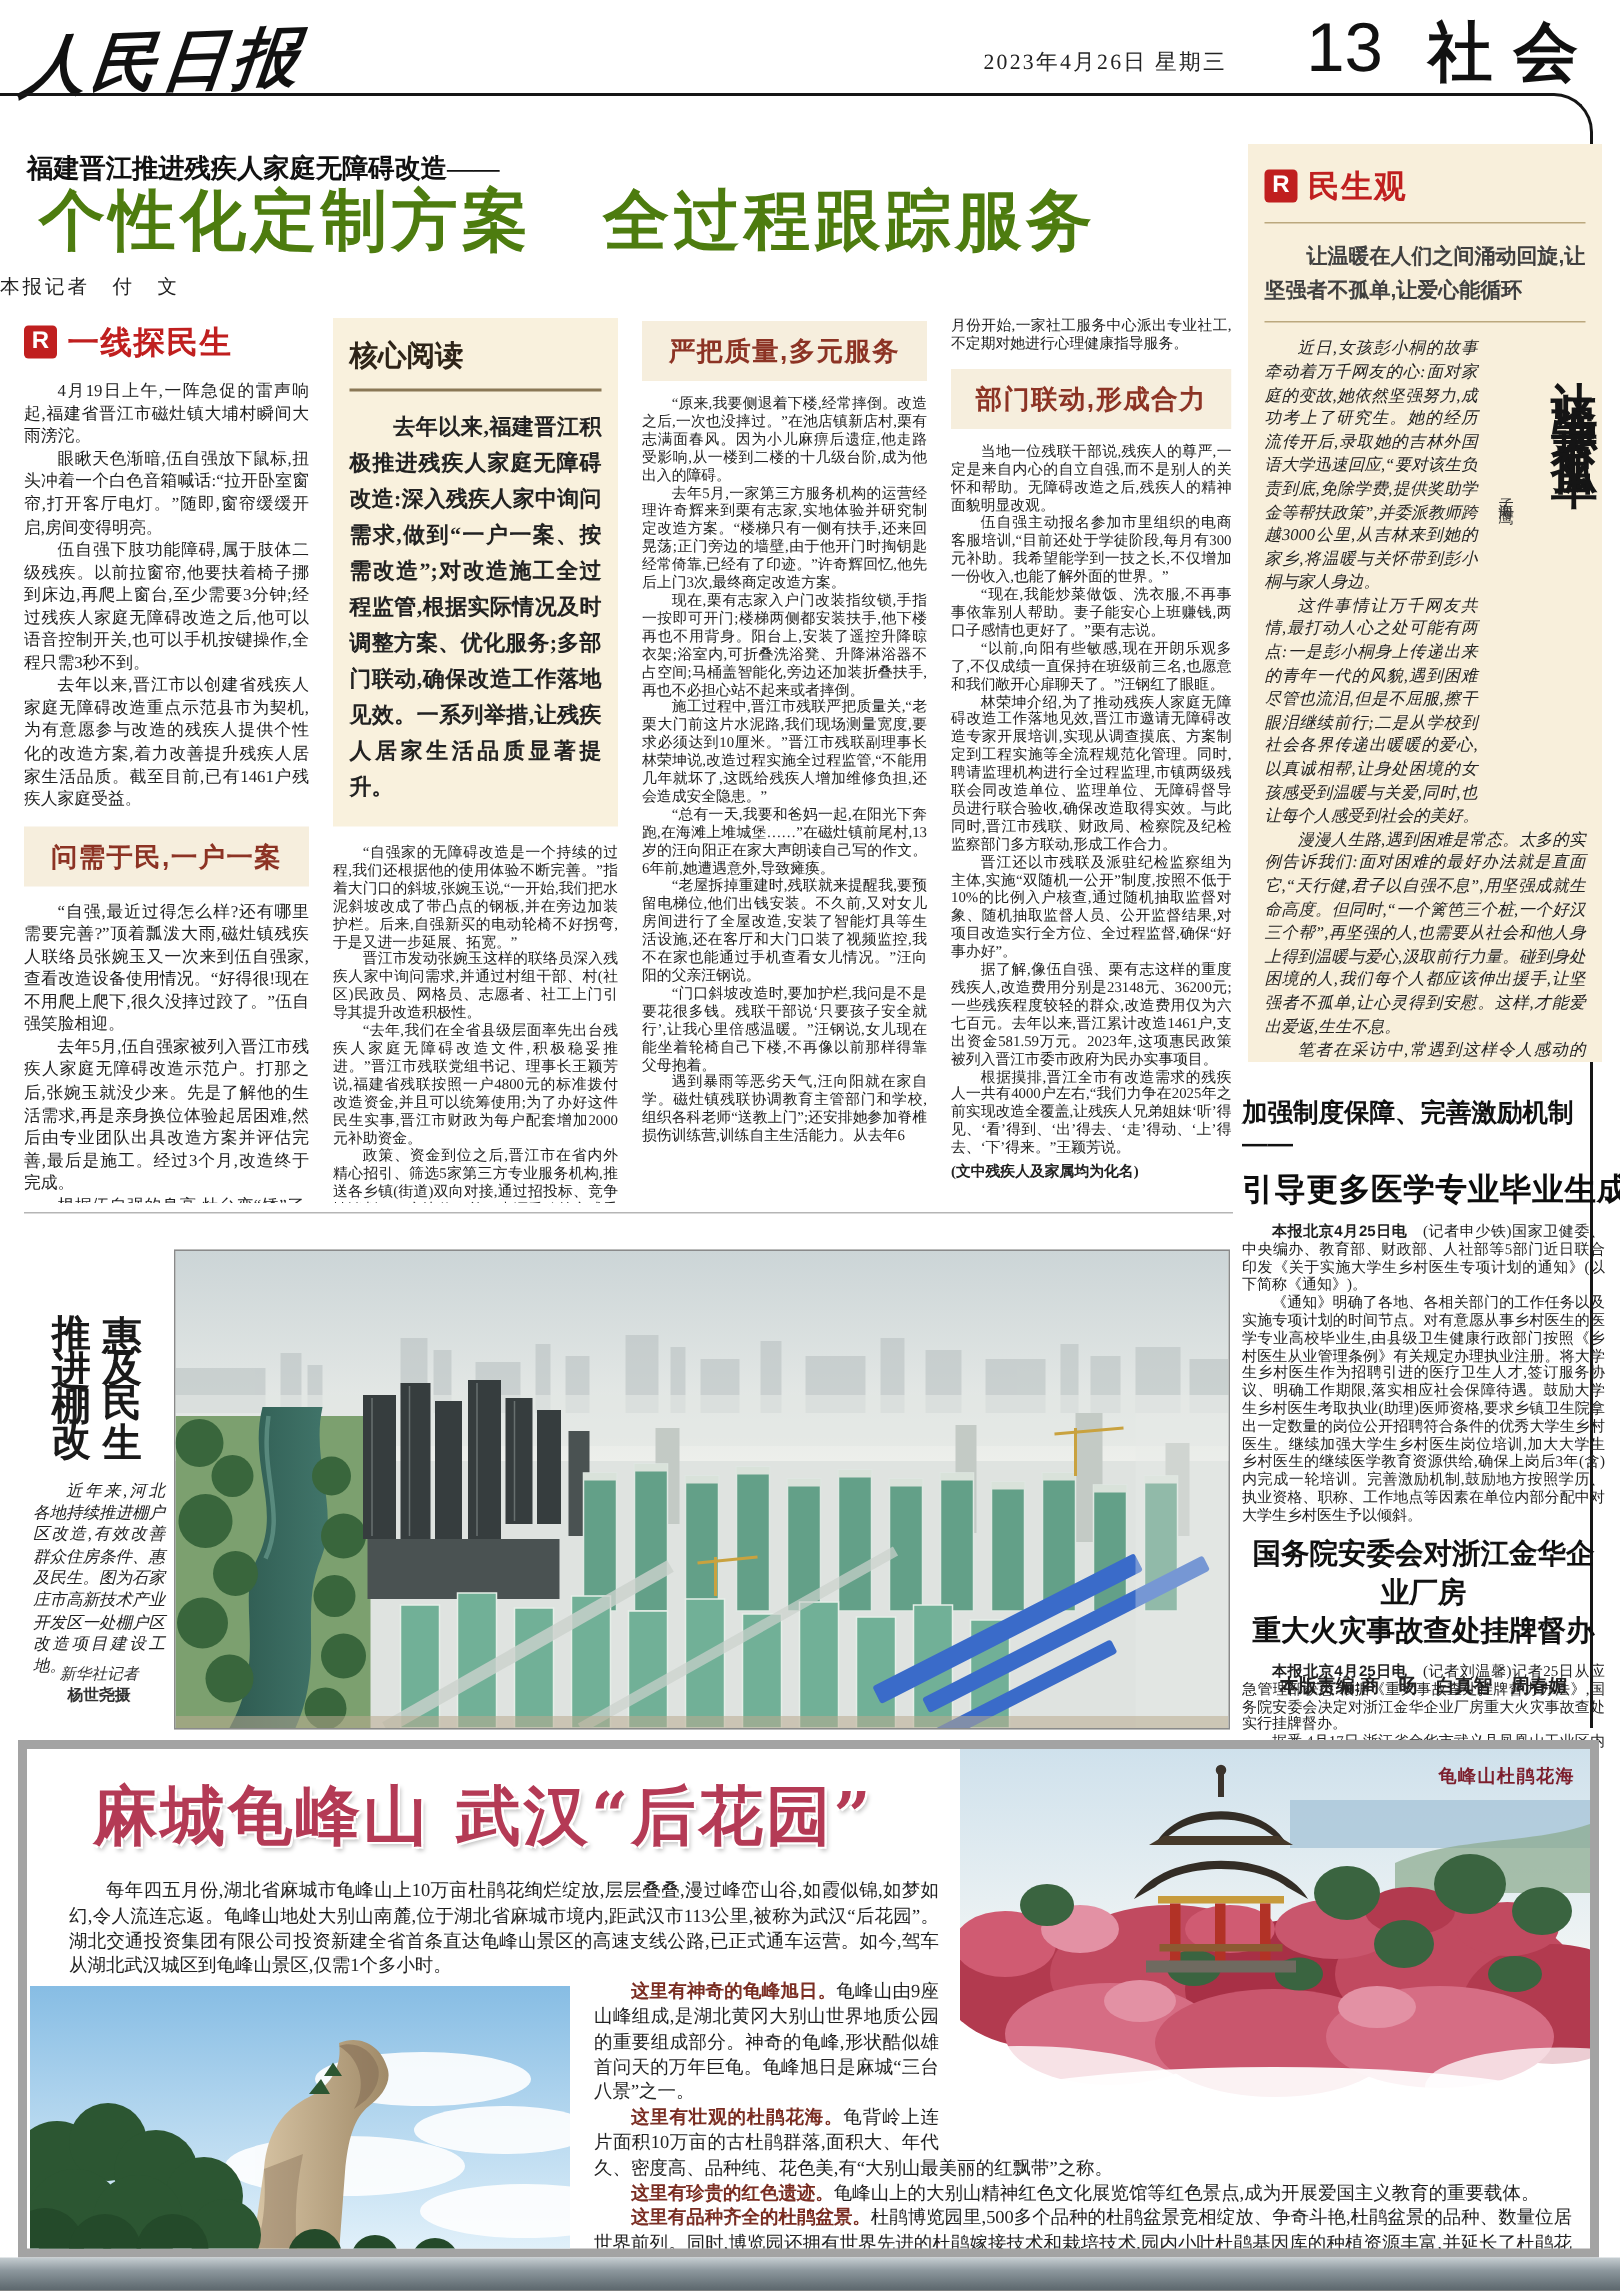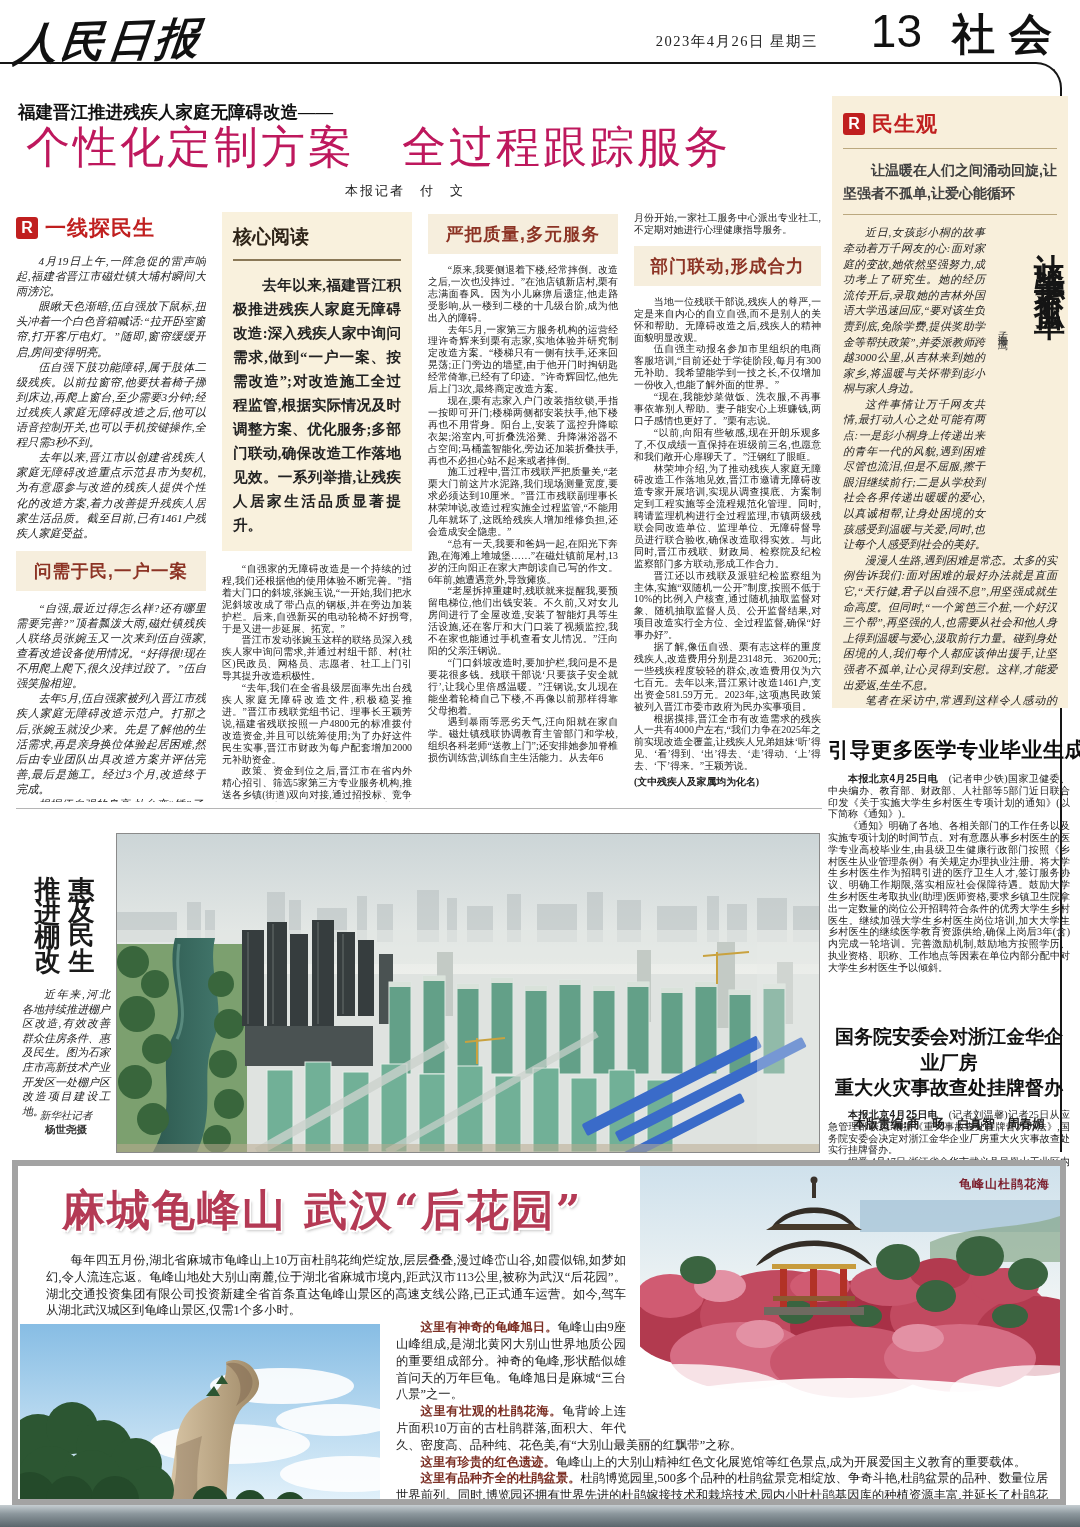--- a/index.html
+++ b/index.html
@@ -6,28 +6,28 @@
   body{width:1080px;height:1527px;position:relative;background:#fff;font-family:"Liberation Serif",serif;color:#1c1c1c;overflow:hidden;}
   .abs{position:absolute;}
   
   .logo{left:14px;top:12px;font-size:44px;font-weight:bold;font-style:italic;font-family:"DejaVu Serif",serif;letter-spacing:3px;transform:rotate(-2deg) skewX(-8deg);color:#111;}
   .m-date{right:262px;top:32px;font-size:14.5px;letter-spacing:1.5px;color:#222;}
   .m-page{right:158px;top:4px;font-size:46px;font-family:"Liberation Sans",sans-serif;font-weight:500;color:#111;}
   .m-section{right:14px;top:6px;font-size:43px;font-weight:bold;letter-spacing:14px;color:#111;}
   .frame{left:0;top:62px;width:1060px;height:1088px;border-top:2px solid #161616;border-right:2px solid #161616;border-top-right-radius:26px;}
   
   .kicker{left:18px;top:100px;font-size:17.5px;font-weight:bold;color:#111;}
-  .headline{left:26px;top:118px;width:794px;font-size:44px;font-weight:400;font-family:"Liberation Sans",sans-serif;letter-spacing:3px;white-space:nowrap;color:#be185d;}
-  .byline{left:0;top:182px;width:810px;text-align:center;font-size:13px;letter-spacing:2px;color:#222;}
+  .headline{left:26px;top:118px;width:794px;font-size:44px;font-weight:700;font-family:"Liberation Sans",sans-serif;letter-spacing:3px;white-space:nowrap;color:#4d7c0f;}
+  .byline{left:0;top:182px;width:810px;font-size:13px;letter-spacing:2px;color:#222;}
   .col{position:absolute;top:212px;height:590px;overflow:hidden;}
   .c1{left:16px;width:190px;}
   .c2{left:222px;width:190px;}
   .c3{left:428px;width:190px;}
   .c4{left:634px;width:187px;}
-  .c1 p{font-size:11.2px;line-height:15.1px;font-style:italic;}
+  .c1 p{font-size:11.2px;line-height:15.1px;}
   .col p{margin:0;text-align:justify;text-indent:2em;color:#222;}
   .c2 .body p,.c3 p,.c4 p{font-size:9.9px;line-height:11.9px;}
   .story-tag{display:flex;align-items:center;gap:7px;margin:2px 0 12px;}
   .r-badge{width:22px;height:22px;background:#c01f1f;color:#fff;font-family:"Liberation Sans",sans-serif;font-weight:bold;font-size:16px;display:flex;align-items:center;justify-content:center;border-radius:3px;flex:none;}
   .tag-text{color:#c01f1f;font-size:21px;font-weight:bold;font-family:"Liberation Sans",sans-serif;letter-spacing:1px;white-space:nowrap;}
   .subhead{background:#f6eedd;color:#8c3324;font-weight:bold;font-size:17.5px;font-family:"Liberation Sans",sans-serif;text-align:center;padding:8px 0;margin:10px 0;letter-spacing:1px;}
   .core-box{background:#f9f1dd;padding:12px 11px 14px;margin-bottom:12px;}
   .core-title{font-size:19px;font-weight:bold;font-family:"Liberation Sans",sans-serif;color:#2e2418;}
   .core-rule{border-top:2px solid #8a7856;margin:9px 0 12px;}
   .core-text{font-size:14.6px;line-height:24px;font-weight:bold;color:#3a3a3a;text-align:justify;text-indent:2em;margin:0;}
@@ -162,20 +162,21 @@
     <div>
         <p>近日,女孩彭小桐的故事牵动着万千网友的心:面对家庭的变故,她依然坚强努力,成功考上了研究生。她的经历流传开后,录取她的吉林外国语大学迅速回应,“要对该生负责到底,免除学费,提供奖助学金等帮扶政策”,并委派教师跨越3000公里,从吉林来到她的家乡,将温暖与关怀带到彭小桐与家人身边。</p>
         <p>这件事情让万千网友共情,最打动人心之处可能有两点:一是彭小桐身上传递出来的青年一代的风貌,遇到困难尽管也流泪,但是不屈服,擦干眼泪继续前行;二是从学校到社会各界传递出暖暖的爱心,以真诚相帮,让身处困境的女孩感受到温暖与关爱,同时,也让每个人感受到社会的美好。</p>
         <p>漫漫人生路,遇到困难是常态。太多的实例告诉我们:面对困难的最好办法就是直面它,“天行健,君子以自强不息”,用坚强成就生命高度。但同时,“一个篱笆三个桩,一个好汉三个帮”,再坚强的人,也需要从社会和他人身上得到温暖与爱心,汲取前行力量。碰到身处困境的人,我们每个人都应该伸出援手,让坚强者不孤单,让心灵得到安慰。这样,才能爱出爱返,生生不息。</p>
         <p>笔者在采访中,常遇到这样令人感动的事。记得有一次采访残疾人小鲁,他在23岁时,因高压电击失去双腿,痛苦中,他有点撑不下去。在医生从身到心的精心照护下,他“最终决定与不公的命运和平共处”。走出来后,他觉得,经历过这种痛苦,使他能更好地抚慰同样遭遇者的内心。出院后,他加入志愿者群体,10年间,帮助许多患者走出阴霾。还有一次是在吉林省农安县的一个村小采访,校长是位80后,大学毕业后放弃留在大城市工作的机会返村了。他说,小时候家里困难,是乡亲们托举着他成了才,上了大学,如今要把爱传递给家乡更多的孩子们。</p>
       </div>
   </div>
 </div>
 
 <div class="abs vd">
+  <p class="vd-kicker">加强制度保障、完善激励机制——</p>
   <p class="vd-headline">引导更多医学专业毕业生成为乡村医生</p>
   <div class="smallbody">
       <p><b class="lead">本报北京4月25日电</b>　(记者申少铁)国家卫健委、中央编办、教育部、财政部、人社部等5部门近日联合印发《关于实施大学生乡村医生专项计划的通知》(以下简称《通知》)。</p>
       <p>《通知》明确了各地、各相关部门的工作任务以及实施专项计划的时间节点。对有意愿从事乡村医生的医学专业高校毕业生,由县级卫生健康行政部门按照《乡村医生从业管理条例》有关规定办理执业注册。将大学生乡村医生作为招聘引进的医疗卫生人才,签订服务协议、明确工作期限,落实相应社会保障待遇。鼓励大学生乡村医生考取执业(助理)医师资格,要求乡镇卫生院拿出一定数量的岗位公开招聘符合条件的优秀大学生乡村医生。继续加强大学生乡村医生岗位培训,加大大学生乡村医生的继续医学教育资源供给,确保上岗后3年(含)内完成一轮培训。完善激励机制,鼓励地方按照学历、执业资格、职称、工作地点等因素在单位内部分配中对大学生乡村医生予以倾斜。</p>
     </div>
 </div>
 
 <div class="abs fire">
   <p class="fire-headline"><span>国务院安委会对浙江金华企业厂房</span><br><span>重大火灾事故查处挂牌督办</span></p>
   <div class="smallbody">

